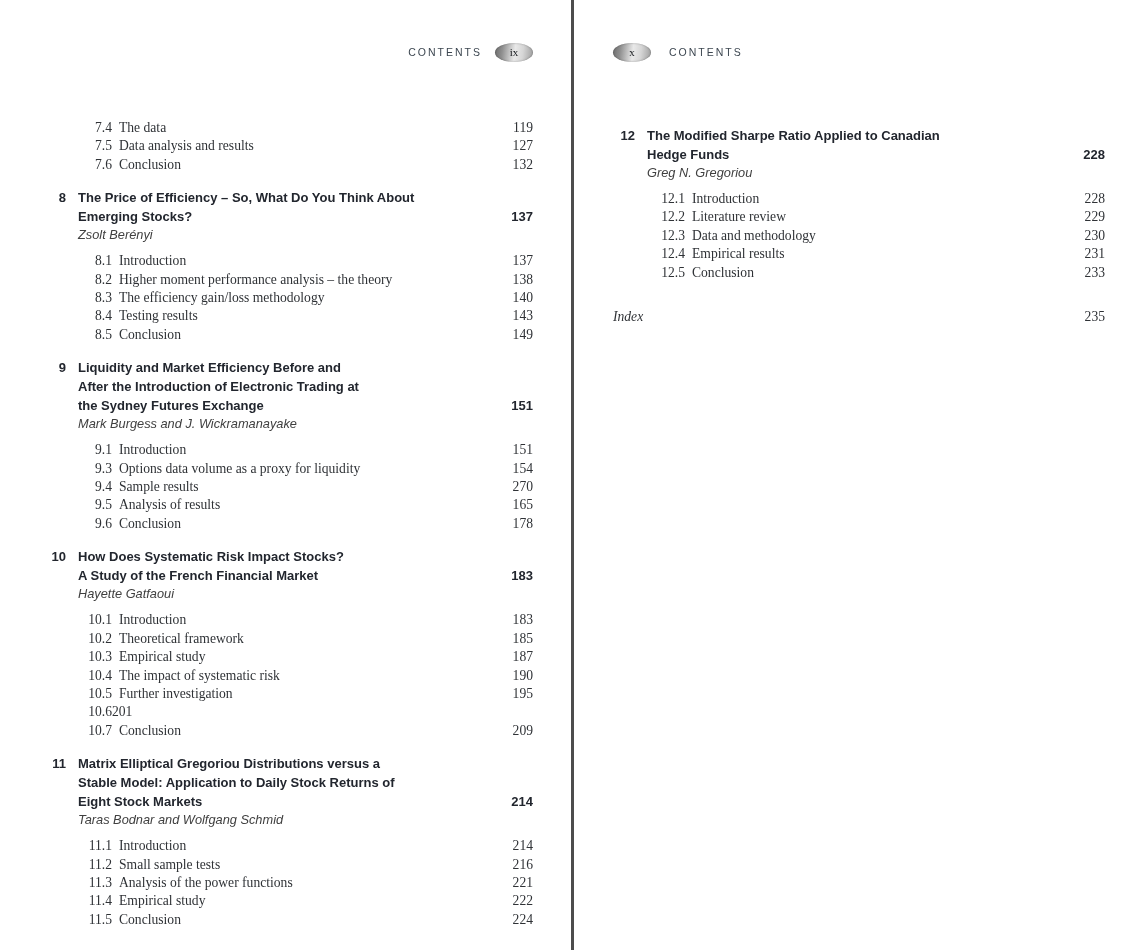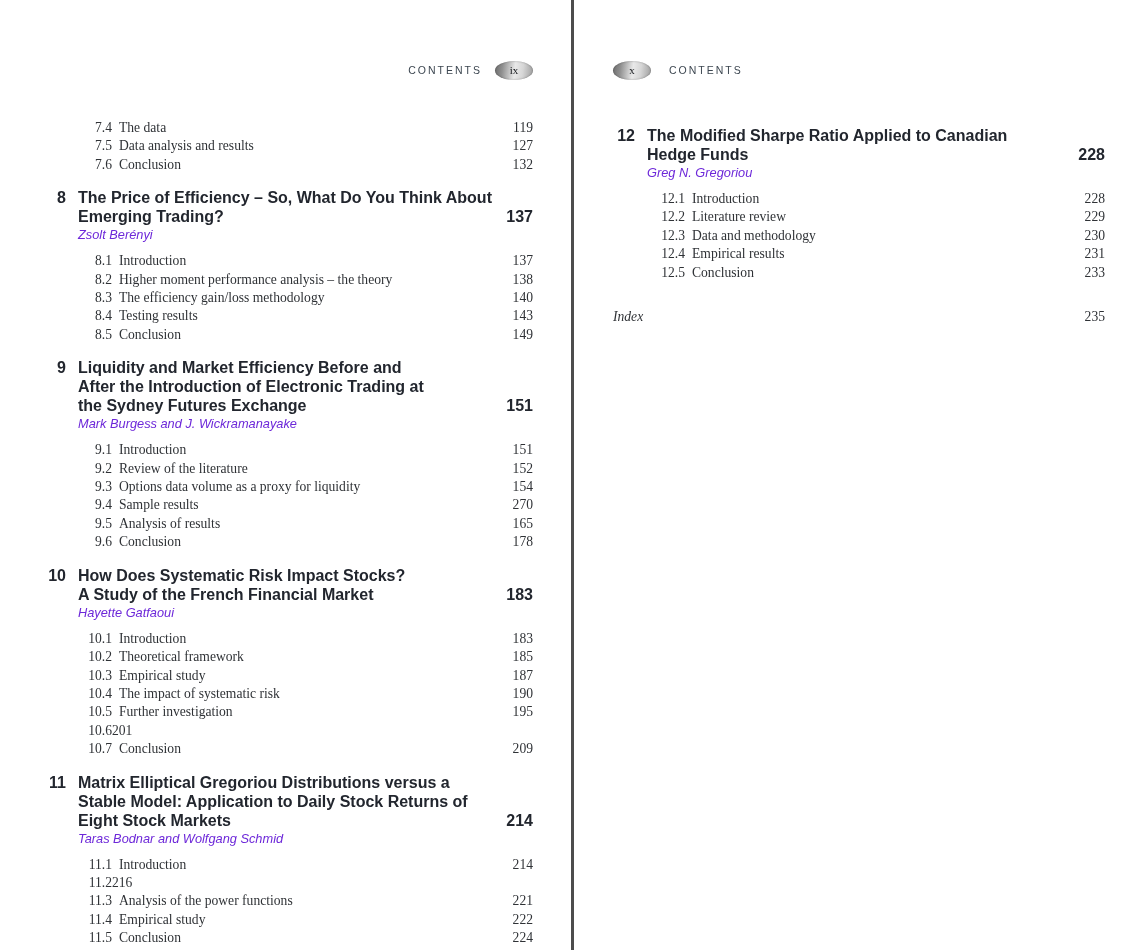--- a/index.html
+++ b/index.html
@@ -13,21 +13,21 @@
     background:#4d4d4d;
   }
   .page { position:absolute; top:0; height:100%; }
   .page-left  { left:0;   width:571px; }
   .page-right { left:574px; width:572px; }
 
   .page-inner { position:absolute; top:42px; }
   .page-left  .page-inner { left:44px;  width:489px; }
   .page-right .page-inner { left:39px;  width:492px; }
 
-  .page-header { display:flex; align-items:center; height:20px;margin-top:18px; }
+  .page-header { display:flex; align-items:center; height:20px; }
   .page-left  .page-header { justify-content:flex-end; gap:13px; }
   .page-right .page-header { justify-content:flex-start; gap:18px; }
   .running-head {
     font-family:"Liberation Sans", sans-serif; font-size:10.5px;
     letter-spacing:2px; color:#3c4650;
   }
   .folio-badge {
     width:38px; height:19px; border-radius:50%;
     background:linear-gradient(97deg,#6b6b6b 0%,#8f8f8f 20%,#e9e9e9 52%,#d6d6d6 72%,#9d9d9d 100%);
     box-shadow:inset 0 0 2px rgba(0,0,0,0.35);
@@ -39,29 +39,29 @@
   .page-left  .toc { top:71px; left:44px;  width:489px; }
   .page-right .toc { top:71px; left:39px;  width:492px; }
 
   .chapter { margin-top:14px; }
   .chapter.no-head { margin-top:0; }
   .page-right .chapter:first-child { margin-top:7px; }
 
   .ch-head {
     display:flex; align-items:flex-end;
     font-family:"Liberation Sans", sans-serif; font-weight:bold;
-    font-size:16px; line-height:19px; color:#22262e;
+    font-size:13px; line-height:19px; color:#22262e;
   }
   .ch-num  { width:22px; text-align:right; align-self:flex-start; }
   .ch-title{ flex:1; padding-left:12px; }
   .ch-line { display:block; }
   .ch-page { padding-left:10px; text-align:right; }
   .ch-author {
     font-family:"Liberation Sans", sans-serif; font-style:italic;
-    font-size:12.8px; line-height:17px; color:#6d28d9; padding-left:34px;
+    font-size:12.8px; line-height:17px; color:#404040; padding-left:34px;
   }
 
   .secs { margin-top:9px; }
   .chapter.no-head .secs { margin-top:0; }
   .sec {
     display:flex; font-size:13.6px; line-height:18.4px; color:#2f3236;
   }
   .s-num  { width:68px; text-align:right; }
   .page-right .s-num { width:72px; }
   .s-title{ flex:1; padding-left:7px; }
@@ -109,21 +109,21 @@
               <span class="s-title">Conclusion</span>
               <span class="s-page">132</span>
             </div>
           </div>
         </div>
         <div class="chapter">
           <div class="ch-head">
             <span class="ch-num">8</span>
             <span class="ch-title">
               <span class="ch-line">The Price of Efficiency – So, What Do You Think About</span>
-              <span class="ch-line">Emerging Trading?</span>
+              <span class="ch-line">Emerging Stocks?</span>
             </span>
             <span class="ch-page">137</span>
           </div>
           <div class="ch-author">Zsolt Berényi</div>
           <div class="secs">
             <div class="sec">
               <span class="s-num">8.1</span>
               <span class="s-title">Introduction</span>
               <span class="s-page">137</span>
             </div>
@@ -160,25 +160,20 @@
             <span class="ch-page">151</span>
           </div>
           <div class="ch-author">Mark Burgess and J. Wickramanayake</div>
           <div class="secs">
             <div class="sec">
               <span class="s-num">9.1</span>
               <span class="s-title">Introduction</span>
               <span class="s-page">151</span>
             </div>
             <div class="sec">
-              <span class="s-num">9.2</span>
-              <span class="s-title">Review of the literature</span>
-              <span class="s-page">152</span>
-            </div>
-            <div class="sec">
               <span class="s-num">9.3</span>
               <span class="s-title">Options data volume as a proxy for liquidity</span>
               <span class="s-page">154</span>
             </div>
             <div class="sec">
               <span class="s-num">9.4</span>
               <span class="s-title">Sample results</span>
               <span class="s-page">270</span>
             </div>
             <div class="sec">
@@ -252,20 +247,21 @@
           </div>
           <div class="ch-author">Taras Bodnar and Wolfgang Schmid</div>
           <div class="secs">
             <div class="sec">
               <span class="s-num">11.1</span>
               <span class="s-title">Introduction</span>
               <span class="s-page">214</span>
             </div>
             <div class="sec">
               <span class="s-num">11.2</span>
+              <span class="s-title">Small sample tests</span>
               <span class="s-page">216</span>
             </div>
             <div class="sec">
               <span class="s-num">11.3</span>
               <span class="s-title">Analysis of the power functions</span>
               <span class="s-page">221</span>
             </div>
             <div class="sec">
               <span class="s-num">11.4</span>
               <span class="s-title">Empirical study</span>

